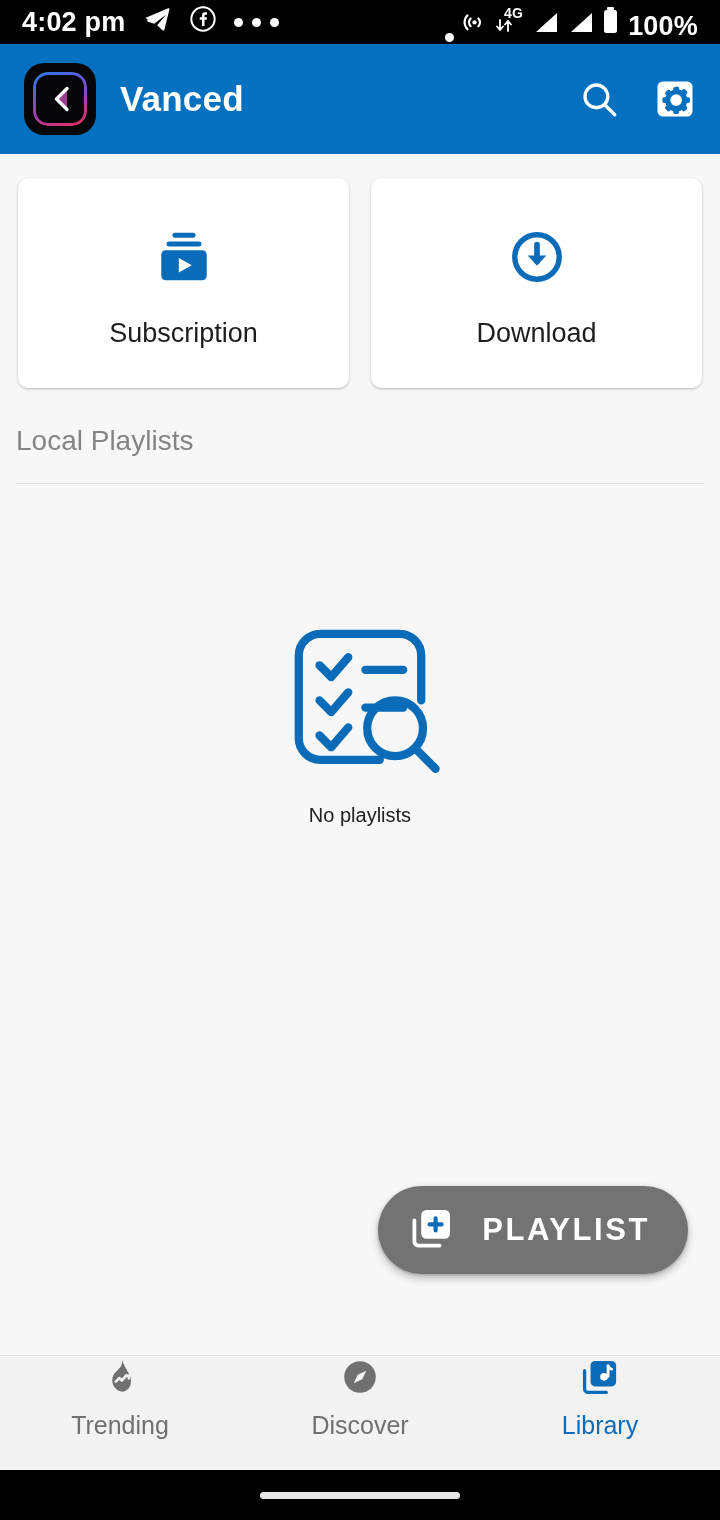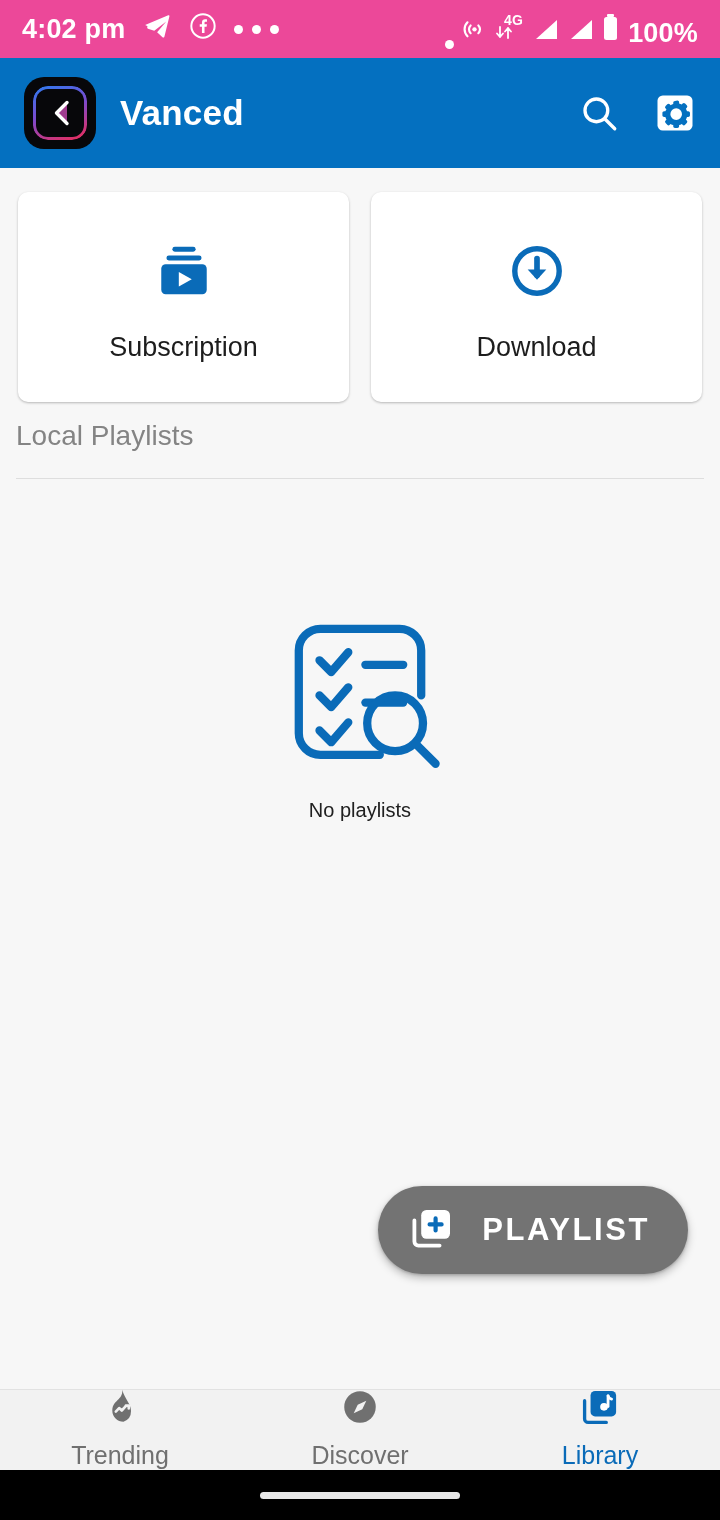--- a/index.html
+++ b/index.html
@@ -6,21 +6,21 @@
   html, body {
     width: 720px; height: 1520px;
     font-family: "Liberation Sans", sans-serif;
     background: #f7f7f7;
     overflow: hidden;
   }
   .phone { position: relative; width: 720px; height: 1520px; background: #f7f7f7; }
 
   
   .statusbar {
-    height: 58px; background: #ec4899; color: #fff;
+    height: 44px; background: #000000; color: #fff;
     display: flex; align-items: center; padding: 0 22px;
     font-size: 27px; font-weight: bold; letter-spacing: .2px;
   }
   .sb-left { display: flex; align-items: center; gap: 17px; }
   .sb-right { display: flex; align-items: flex-end; gap: 6px; margin-left: auto; }
   .sb-time { font-size: 27px; font-weight: bold; }
   .sb-ico { display: block; }
   .sb-dot { width: 9px; height: 9px; border-radius: 50%; background: #fff; }
   .sb-dots { display: flex; gap: 9px; align-items: center; }
   .sb-dots i { width: 9px; height: 9px; border-radius: 50%; background: #fff; display: block; }
@@ -54,21 +54,21 @@
   .card {
     flex: 1; height: 210px; background: #fff; border-radius: 10px;
     box-shadow: 0 1px 3px rgba(0,0,0,.17), 0 1px 2px rgba(0,0,0,.10);
     display: flex; flex-direction: column; align-items: center; justify-content: center;
     cursor: pointer;
   }
   .card-icon { height: 78px; display: flex; align-items: center; justify-content: center; }
   .card-label { margin-top: 22px; font-size: 27px; color: #1d1d1d; }
 
   
-  .section { padding: 18px 16px 0 16px; }
+  .section { padding: 37px 16px 0 16px; }
   .section-title { font-size: 28px; color: #848484; }
   .section-rule { margin-top: 26px; height: 1px; background: #dedede; }
 
   
   .empty {
     margin-top: 112px; display: flex; flex-direction: column;
     align-items: center; justify-content: center;
   }
   .empty-label { margin-top: 24px; font-size: 20px; color: #202020; }
 
@@ -77,22 +77,22 @@
     position: absolute; right: 32px; bottom: 246px;
     height: 88px; border-radius: 44px; background: #737373;
     display: flex; align-items: center; padding: 0 38px 0 30px; gap: 26px;
     box-shadow: 0 4px 9px rgba(0,0,0,.26), 0 1px 3px rgba(0,0,0,.20);
     cursor: pointer;
   }
   .fab-label { color: #fff; font-size: 31px; font-weight: bold; letter-spacing: 2.6px; }
 
   
   .bottomnav {
-    position: absolute; left: 0; right: 0; bottom: 50px; height: 81px;
-    background: #f2f2f2; display: flex; align-items: flex-end;
+    position: absolute; left: 0; right: 0; bottom: 50px; height: 115px;
+    background: #f2f2f2; display: flex; align-items: flex-start;
     border-top: 1px solid #e2e2e2;
   }
   .nav-item {
     flex: 1; display: flex; flex-direction: column; align-items: center;
     justify-content: center; gap: 9px; cursor: pointer;
   }
   .nav-label { font-size: 25px; color: #707070; }
   .nav-item.active .nav-label { color: #0a6bb8; }
 
   

